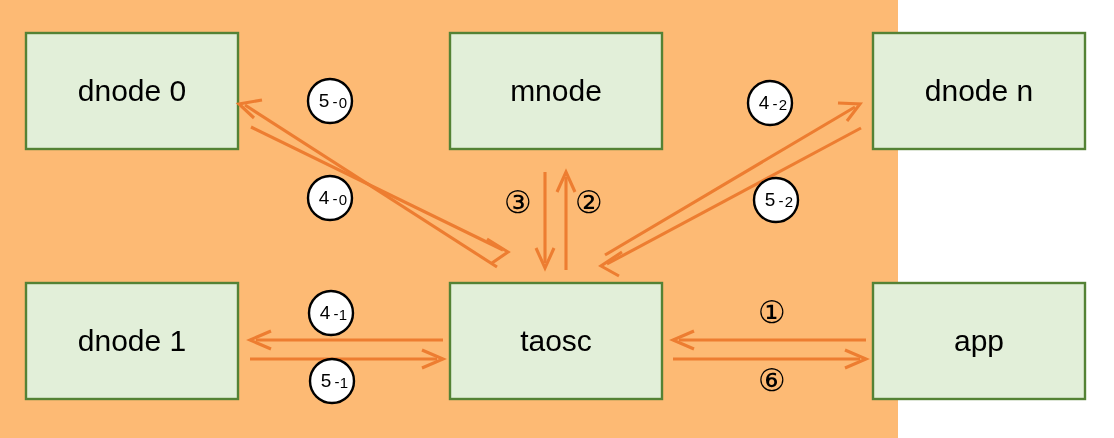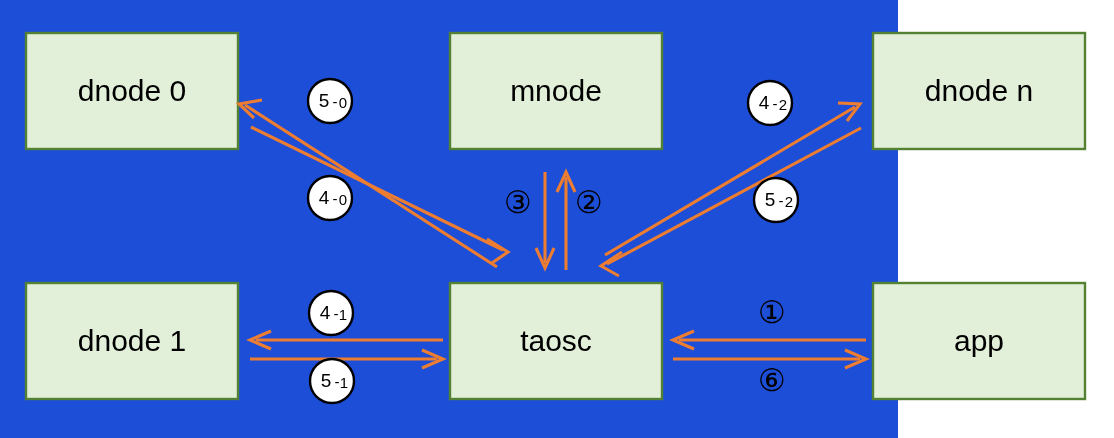--- a/index.html
+++ b/index.html
@@ -10,21 +10,21 @@
   body {
     width: 1114px;
     height: 438px;
     font-family: "Liberation Sans", sans-serif;
     overflow: hidden;
   }
   #diagram-root {
     position: relative;
     width: 898px;
     height: 438px;
-    background: #1d4ed8;
+    background: #fdba74;
   }
   svg.diagram {
     display: block;
     width: 1114px;
     height: 438px;
   }
   .node-box {
     stroke-width: 2.4px;
   }
   .node-label {

